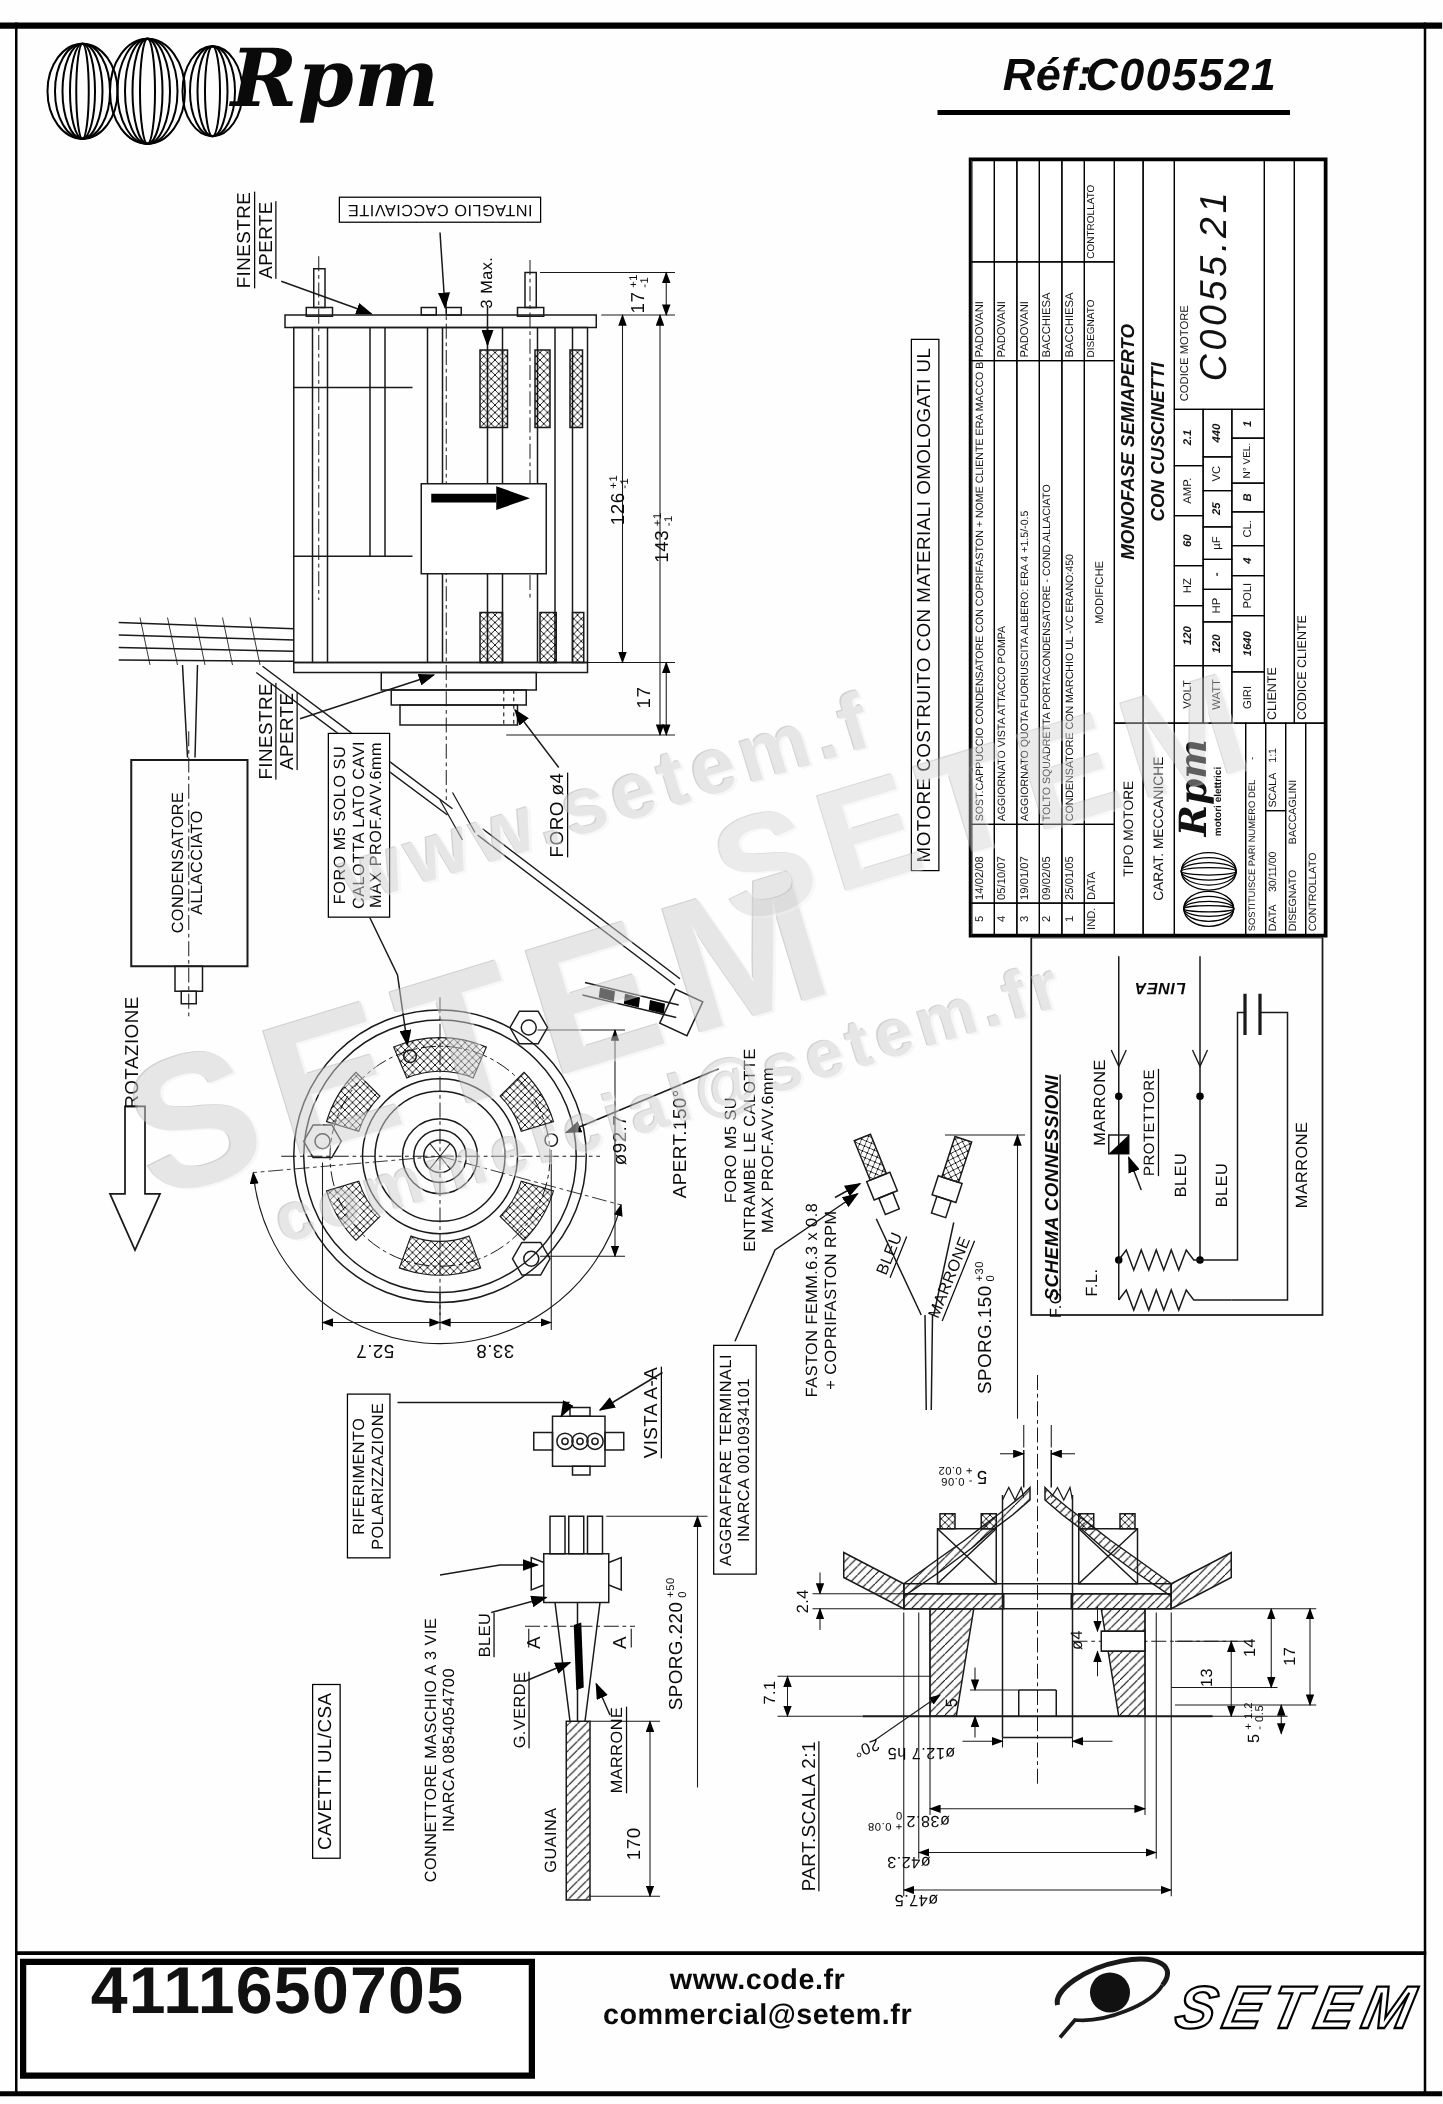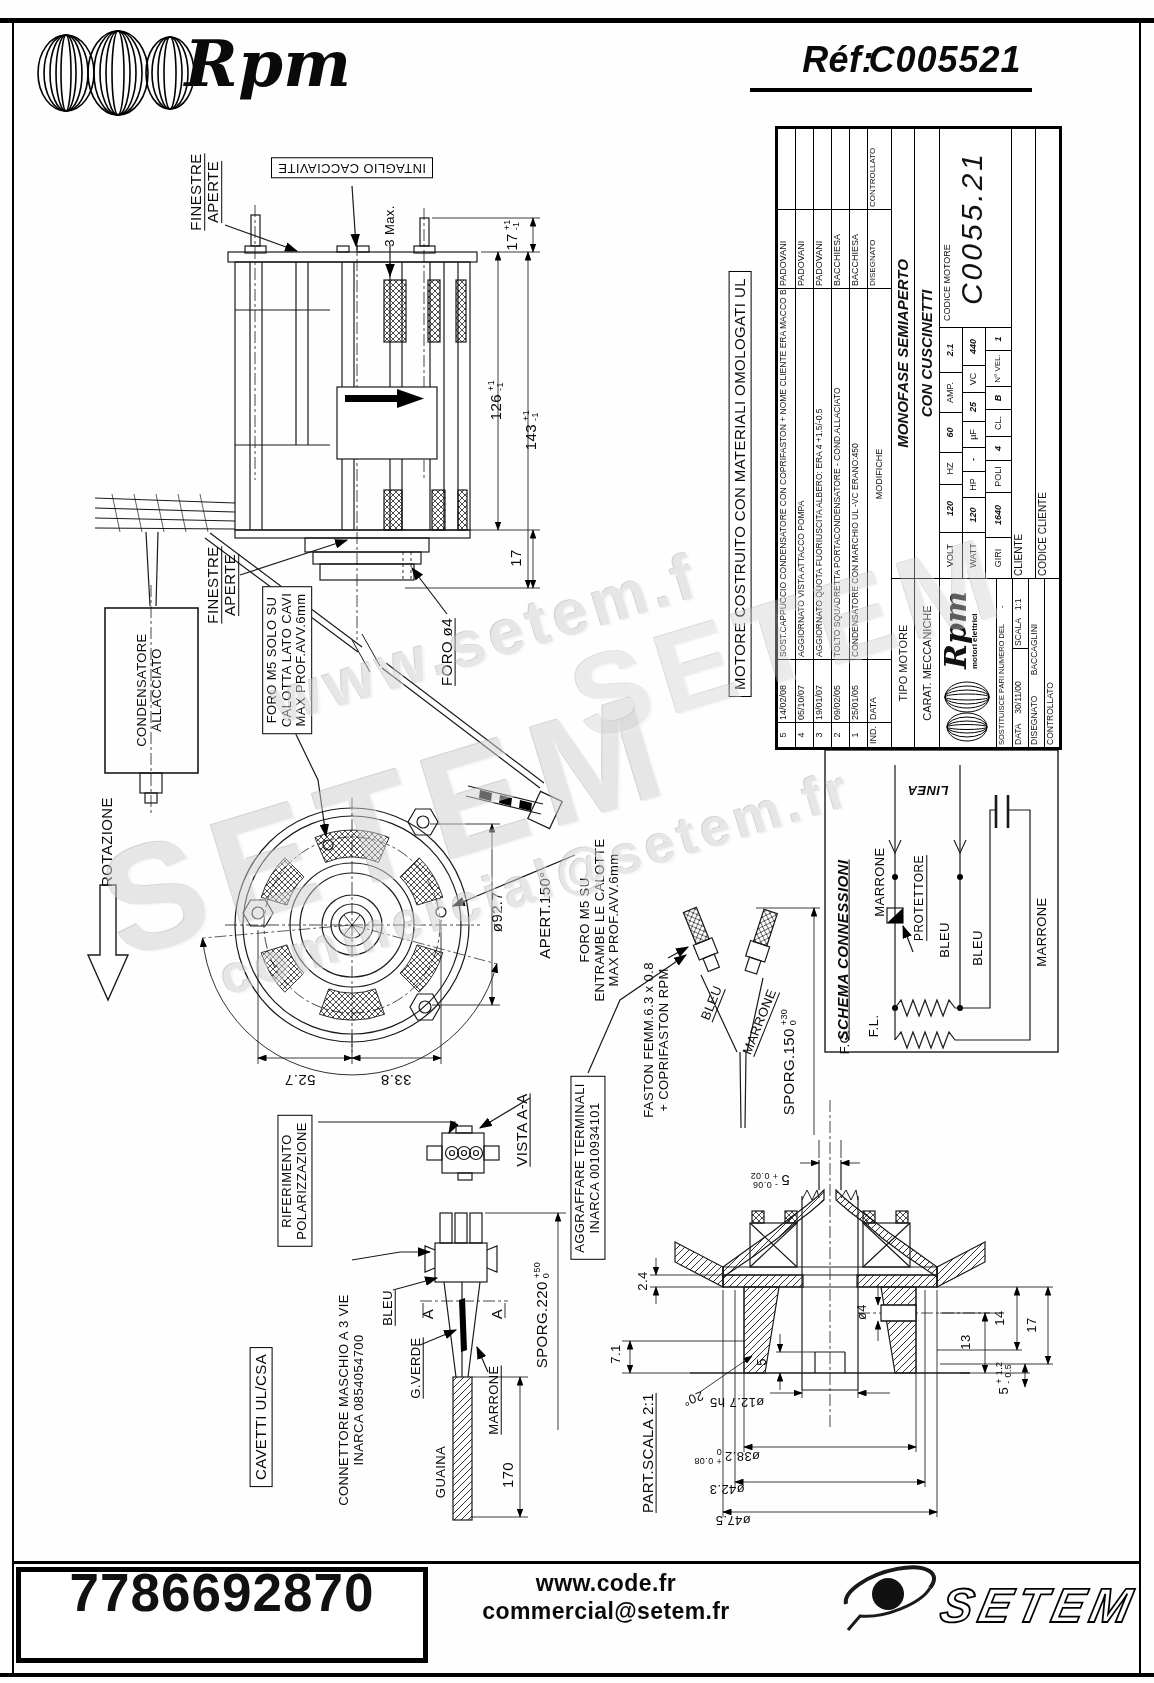--- a/index.html
+++ b/index.html
@@ -540,18 +540,18 @@
 
     <div class="cell" style="left:420px;top:162px;width:200px;height:73px;">
       <div style="font-size:9px;margin:2px 0 2px 4px;">CODICE MOTORE</div>
       <div style="font-style:italic;font-size:30px;letter-spacing:3px;text-align:center;">C0055.21</div>
     </div>
     <div class="cell" style="left:169px;top:234px;width:451px;height:25px;font-size:10px;"><span>CLIENTE</span></div>
     <div class="cell" style="left:169px;top:258px;width:451px;height:25px;font-size:10px;"><span>CODICE CLIENTE</span></div>
   </div>
 
   <div style="position:absolute;left:16px;top:1567px;width:412px;height:96px;border:5px solid #000;background:#fff;z-index:4;box-sizing:border-box;">
-    <div style="font-size:53px;font-weight:bold;text-align:center;letter-spacing:1px;line-height:1;margin-top:-6px;">7786692870</div>
+    <div style="font-size:53px;font-weight:bold;text-align:center;letter-spacing:1px;line-height:1;margin-top:-6px;">4111650705</div>
   </div>
   <div class="lbl" style="left:606px;top:1584px;font-size:23px;font-weight:bold;white-space:nowrap;">www.code.fr</div>
   <div class="lbl" style="left:606px;top:1612px;font-size:23px;font-weight:bold;white-space:nowrap;">commercial@setem.fr</div>
 
 </div>
 
 </body></html>

